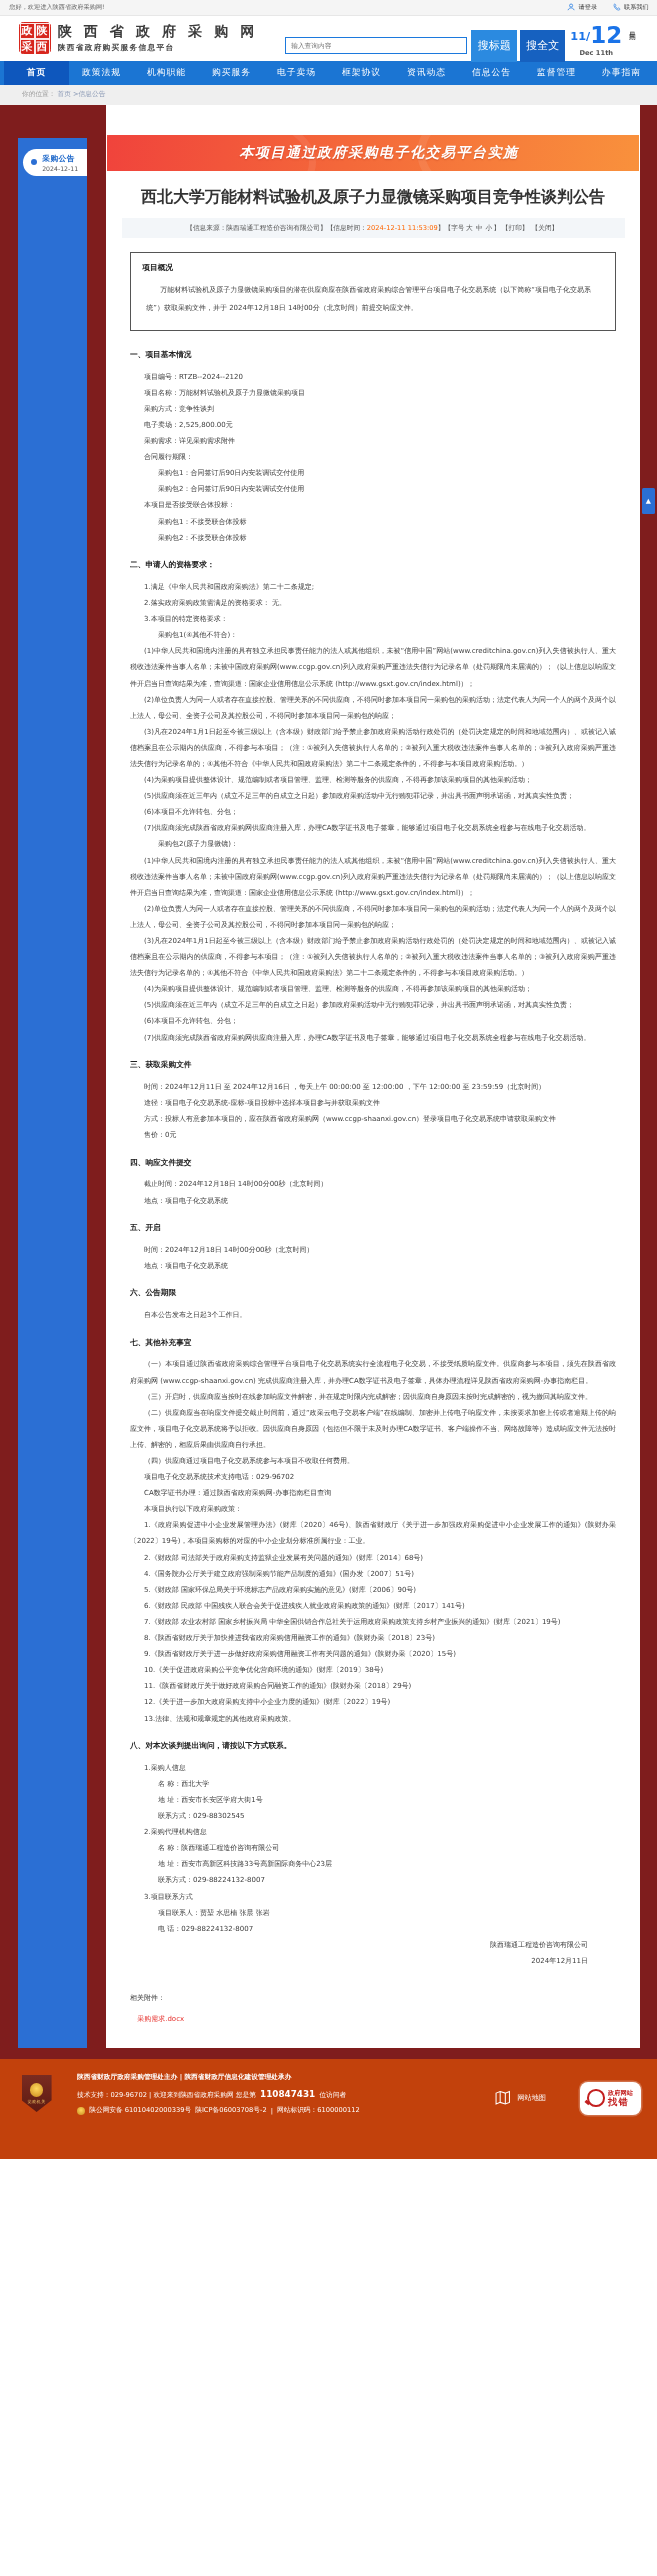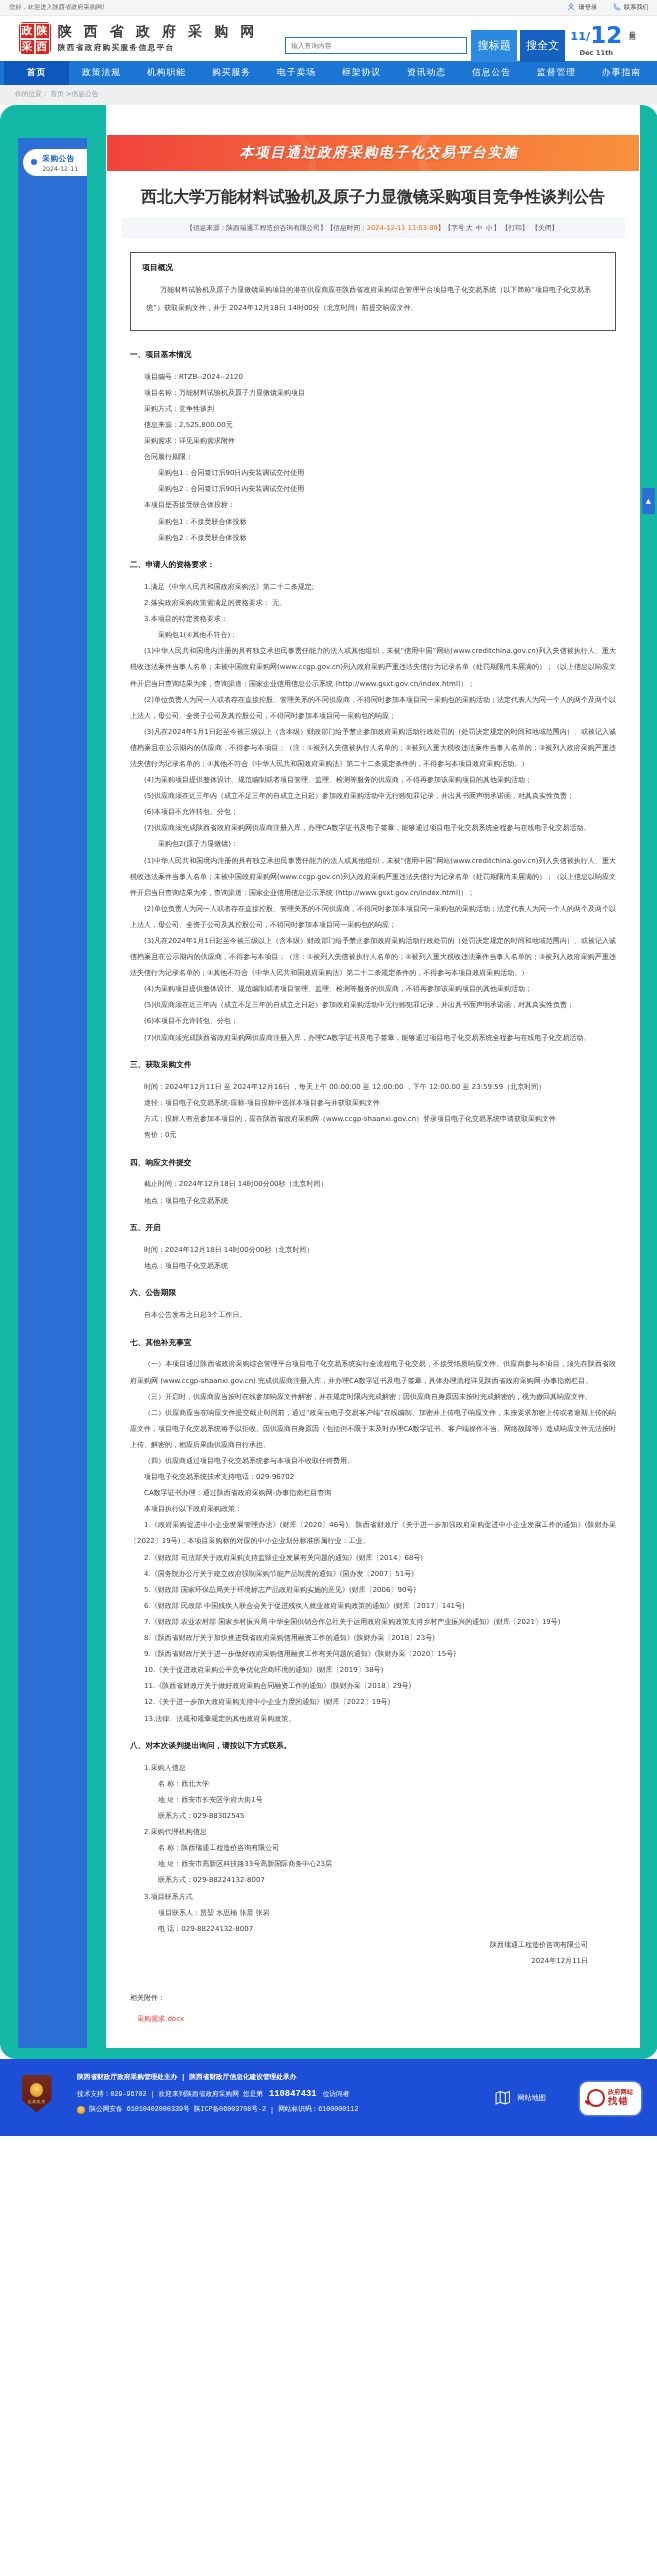--- a/index.html
+++ b/index.html
@@ -27,24 +27,24 @@
   .date-nums{display:flex;align-items:flex-start;color:#1a73e8;font-weight:bold;line-height:1;}
   .date-sm{font-size:11.3px;margin-top:7.2px;}
   .date-big{font-size:23px;}
   .date-en{font-size:6.7px;color:#555;margin-top:2.1px;font-weight:bold;}
   .weekday{writing-mode:vertical-lr;font-size:6.7px;color:#333;margin-left:5.2px;letter-spacing:1.5px;margin-top:2.1px;}
   
   .nav{background:#1b75d3;height:24px;display:flex;padding:0 4.1px;}
   .nav-item{flex:1;display:flex;align-items:center;justify-content:center;color:#fff;font-size:8.8px;letter-spacing:1px;cursor:pointer;}
   .nav-item.active{background:#0e57bd;font-weight:bold;}
   
-  .breadcrumb{background:#efefef;height:20.6px;display:flex;align-items:center;padding:0 15px;font-size:6.7px;color:#999;gap:2.1px;}
+  .breadcrumb{background:#efefef;height:20.6px;display:flex;align-items:center;padding:0 22px;font-size:6.7px;color:#999;gap:2.1px;}
   .breadcrumb .bc-link{color:#8a99b5;cursor:pointer;}
   
-  .content-zone{background:#14b8a6;padding:0 18px 10.3px;display:flex;gap:19px;align-items:stretch;border-radius:16px;}
+  .content-zone{background:#7f1d1d;padding:0 18px 10.3px;display:flex;gap:19px;align-items:stretch;}
   .sidebar{width:69px;flex-shrink:0;background:#2b6fd4;margin-top:33px;}
   .side-tab{background:#fff;margin:11.3px 0 0 5.2px;height:27px;border-radius:13.4px 0 0 13.4px;display:flex;flex-direction:column;justify-content:center;padding-left:19px;position:relative;}
   .side-dot{position:absolute;left:7.7px;top:9.8px;width:6.2px;height:6.2px;border-radius:50%;background:#2b6fd4;}
   .side-tab-title{color:#1b66c9;font-size:7.7px;font-weight:bold;letter-spacing:0.5px;}
   .side-tab-date{color:#555;font-size:6.2px;margin-top:1.5px;}
   .main{flex:1;background:#fff;padding:30px 0 24px;box-sizing:border-box;}
   .banner{margin:0 1px;height:36px;background:linear-gradient(100deg,#f0433c,#f4683a 45%,#f9913c);display:flex;align-items:center;justify-content:center;position:relative;overflow:hidden;padding-left:12px;}
   .banner:before{content:"";position:absolute;left:-20.6px;top:-31px;width:216px;height:103px;border-radius:50%;border:7.2px solid rgba(255,255,255,.08);}
   .banner:after{content:"";position:absolute;right:-31px;bottom:-46px;width:237px;height:113px;border-radius:50%;border:8.2px solid rgba(255,255,255,.09);}
   .banner-text{color:#fff;font-size:14px;font-weight:bold;font-style:italic;letter-spacing:1.5px;text-shadow:0 1px 1.5px rgba(150,30,10,.35);z-index:1;}
@@ -58,21 +58,21 @@
   .blk-p{margin:0;text-align:justify;}
   .ind1{text-indent:2em;}
   .ind2{text-indent:4em;}
   .al-right{text-align:right;padding-right:28px;}
   .box{border:0.5px solid #555;padding:6.2px 11.3px 9.3px;margin-bottom:14.4px;}
   .box-title{font-weight:bold;font-size:7.7px;color:#222;margin-bottom:2.1px;}
   .box-text{text-indent:2em;line-height:2.6;margin:4px;}
   .attach{padding:24px 24px 0;font-size:7px;color:#3d3d3d;}
   .attach-link{color:#e6302c;display:inline-block;margin-top:11.3px;margin-left:7.2px;cursor:pointer;}
   
-  .footer{background:#1d4ed8;height:77px;color:#fff;position:relative;padding:14.4px 0 0 77px;box-sizing:border-box;font-size:6.7px;font-family:Liberation Mono, monospace;}
+  .footer{background:#c2410c;height:100px;color:#fff;position:relative;padding:14.4px 0 0 77px;box-sizing:border-box;font-size:6.7px;}
   .f-shield{position:absolute;left:21.6px;top:16.5px;width:30px;height:37px;background:linear-gradient(#7a2b20,#5d1a12);clip-path:polygon(0 0,100% 0,100% 68%,50% 100%,0 68%);display:flex;flex-direction:column;align-items:center;justify-content:center;}
   .f-shield .emblem{width:13.4px;height:13.4px;border-radius:50%;background:radial-gradient(circle at 50% 40%,#ffd75e,#c8871a);}
   .f-shield .emblem-text{color:#f3c96b;font-size:4.1px;margin-top:2.1px;letter-spacing:0.5px;}
   .f-line1{font-weight:bold;}
   .f-line2{margin-top:6.7px;}
   .visitors{font-size:8.8px;font-weight:bold;margin:0 2.1px;}
   .f-line3{margin-top:6.7px;display:flex;align-items:center;gap:4.1px;}
   .police-badge{width:8.2px;height:8.2px;border-radius:50%;background:radial-gradient(circle at 50% 40%,#ffd75e,#c8871a);flex-shrink:0;}
   .sitemap{position:absolute;right:112px;top:30px;display:flex;align-items:center;gap:6.2px;font-size:7.2px;cursor:pointer;}
   .err-badge{position:absolute;right:17.5px;top:23px;width:61px;height:33px;background:#fff;border-radius:8px;display:flex;align-items:center;justify-content:center;gap:3.6px;cursor:pointer;box-shadow:0 0 0 1.5px rgba(255,255,255,.25);}
@@ -181,21 +181,21 @@
     </div>
     <div class="article" id="article-body">
         <div class="box">
           <div class="box-title">项目概况</div>
           <p class="box-text">万能材料试验机及原子力显微镜采购项目的潜在供应商应在陕西省政府采购综合管理平台项目电子化交易系统（以下简称“项目电子化交易系统”）获取采购文件，并于 2024年12月18日 14时00分（北京时间）前提交响应文件。</p>
         </div>
         <div class="blk-h">一、项目基本情况</div>
         <p class="blk-p ind1">项目编号：RTZB--2024--2120</p>
         <p class="blk-p ind1">项目名称：万能材料试验机及原子力显微镜采购项目</p>
         <p class="blk-p ind1">采购方式：竞争性谈判</p>
-        <p class="blk-p ind1">信息来源：2,525,800.00元</p>
+        <p class="blk-p ind1">电子卖场：2,525,800.00元</p>
         <p class="blk-p ind1">采购需求：详见采购需求附件</p>
         <p class="blk-p ind1">合同履行期限：</p>
         <p class="blk-p ind2">采购包1：合同签订后90日内安装调试交付使用</p>
         <p class="blk-p ind2">采购包2：合同签订后90日内安装调试交付使用</p>
         <p class="blk-p ind1">本项目是否接受联合体投标：</p>
         <p class="blk-p ind2">采购包1：不接受联合体投标</p>
         <p class="blk-p ind2">采购包2：不接受联合体投标</p>
         <div class="blk-h">二、申请人的资格要求：</div>
         <p class="blk-p ind1">1.满足《中华人民共和国政府采购法》第二十二条规定;</p>
         <p class="blk-p ind1">2.落实政府采购政策需满足的资格要求： 无。</p>

